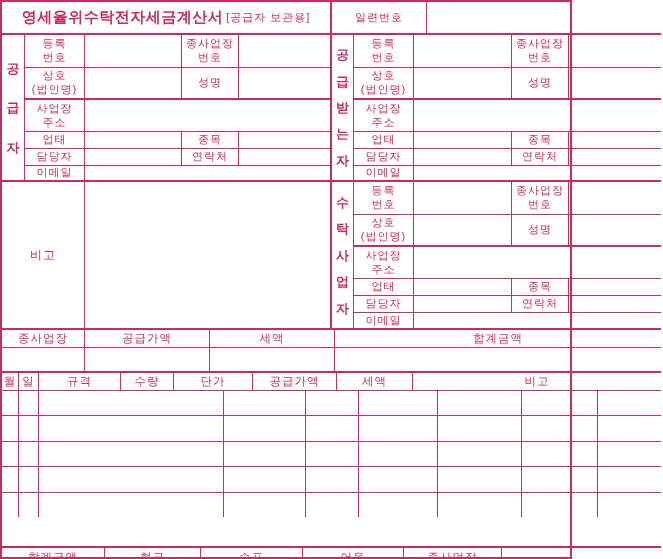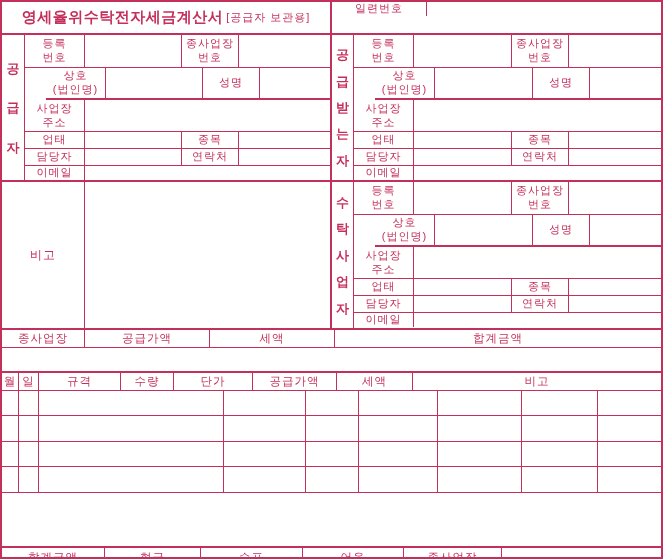--- a/index.html
+++ b/index.html
@@ -1,26 +1,26 @@
 <!DOCTYPE html>
 <html style="--ac: #C4305C;"><head>
 <meta charset="utf-8">
 <style>
   :root { --ac: #C4305C; }
   * { box-sizing: border-box; margin: 0; padding: 0; }
   html,body { background: #ffffff; }
   .form {
-    position: relative; width: 663px; height: 559px;
+    position: relative; width: 572px; height: 559px;
     border: 2px solid var(--ac); background: #fff;
     color: var(--ac); font-family: "Liberation Sans", sans-serif;
   }
   .sec { position: absolute; overflow: hidden; }
   .prow { display: flex; border-bottom: 1px solid var(--ac); }
-  .lastrow { border-bottom: none; flex-direction: column; }
-  .thickb { border-bottom-width: 2px; margin-left: 21px; }
+  .lastrow { border-bottom: none; }
+  .thickb { border-bottom-width: 2px; }
   .cell {
     display: flex; align-items: center; justify-content: center;
     border-right: 1px solid var(--ac); text-align: center;
     white-space: pre-line; font-size: 11px; letter-spacing: 1px; line-height: 1.25;
   }
   .nb { border-right: none; }
   .val { font-size: 11px; }
   .block { display: flex; }
   .vcol {
     border-right: 1px solid var(--ac); display: flex; flex-direction: column;

